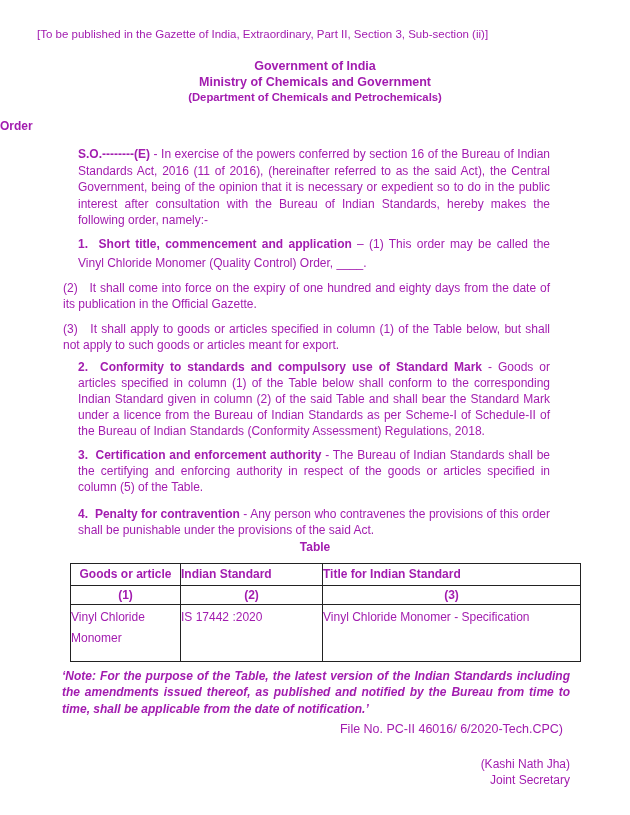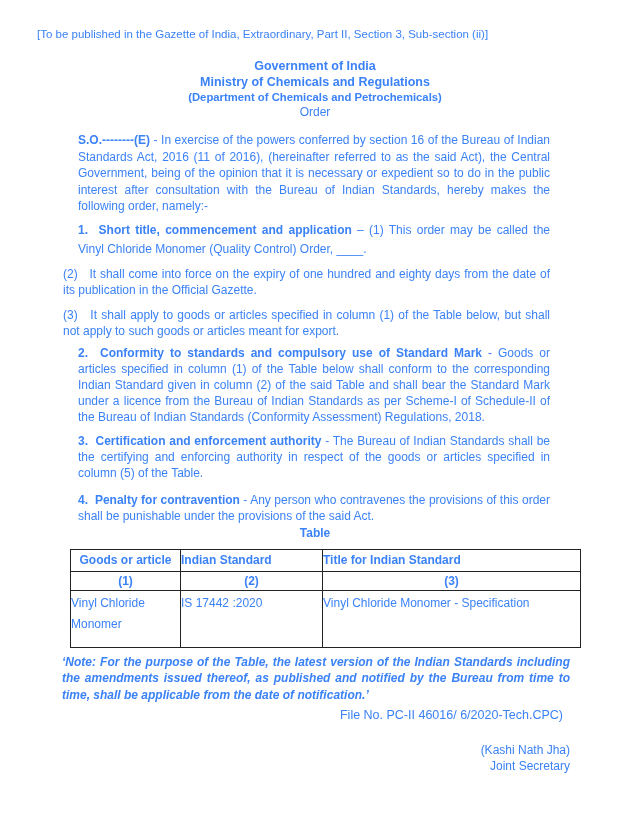--- a/index.html
+++ b/index.html
@@ -2,36 +2,36 @@
 <html><head>
 <meta charset="utf-8">
 <style>
   * { margin:0; padding:0; box-sizing:border-box; }
   html, body { background:#e8e8e8; }
   .page {
     width:630px; height:815px;
     margin:0 auto;
     background:#ffffff;
     font-family:"Liberation Sans", sans-serif;
-    color:#3b82f6;
+    color:#a21caf;
     overflow:hidden;
     position:relative;
   }
   .gazette-line {
     padding-top:27px;
     margin:0 28px 0 37px;
     font-size:11.5px;
     line-height:14px;
   }
   .org-block { margin-top:18px; text-align:center; font-weight:bold; }
   .org-line  { font-size:12.5px; line-height:15.5px;text-align:center; }
   .dept-line { font-size:11.3px; line-height:15px; }
   .order-heading {
-    text-align:center;
-    font-weight:normal; font-size:12px; line-height:14px;
+    margin-top:14px; text-align:left;
+    font-weight:bold; font-size:12px; line-height:14px;
   }
   .para-so {
     margin:13px 80px 0 78px;
     font-size:12px; line-height:16.5px;
     text-align:justify;
   }
   .para-main {
     margin:8px 80px 0 78px;
     font-size:12px; line-height:16px;
     text-align:justify;
@@ -86,21 +86,21 @@
 </style>
 </head>
 <body>
 
 <div class="page">
 
   <div class="gazette-line">[To be published in the Gazette of India, Extraordinary, Part II, Section 3, Sub-section (ii)]</div>
 
   <div class="org-block">
     <div class="org-line">Government of India</div>
-    <div class="org-line">Ministry of Chemicals and Regulations</div>
+    <div class="org-line">Ministry of Chemicals and Government</div>
     <div class="dept-line">(Department of Chemicals and Petrochemicals)</div>
   </div>
 
   <div class="order-heading">Order</div>
 
   <p class="para-so"><span class="lead">S.O.--------(E)</span><span> - In exercise of the powers conferred by section 16 of the Bureau of Indian Standards Act, 2016 (11 of 2016), (hereinafter referred to as the said Act), the Central Government, being of the opinion that it is necessary or expedient so to do in the public interest after consultation with the Bureau of Indian Standards, hereby makes the following order, namely:-</span></p>
 
   <p class="para-main para-1"><span class="lead">1.&nbsp; Short title, commencement and application</span><span> – (1) This order may be called the Vinyl Chloride Monomer (Quality Control) Order, ____.</span></p>
 
   <p class="para-sub">(2)&nbsp;&nbsp; It shall come into force on the expiry of one hundred and eighty days from the date of its publication in the Official Gazette.</p>

